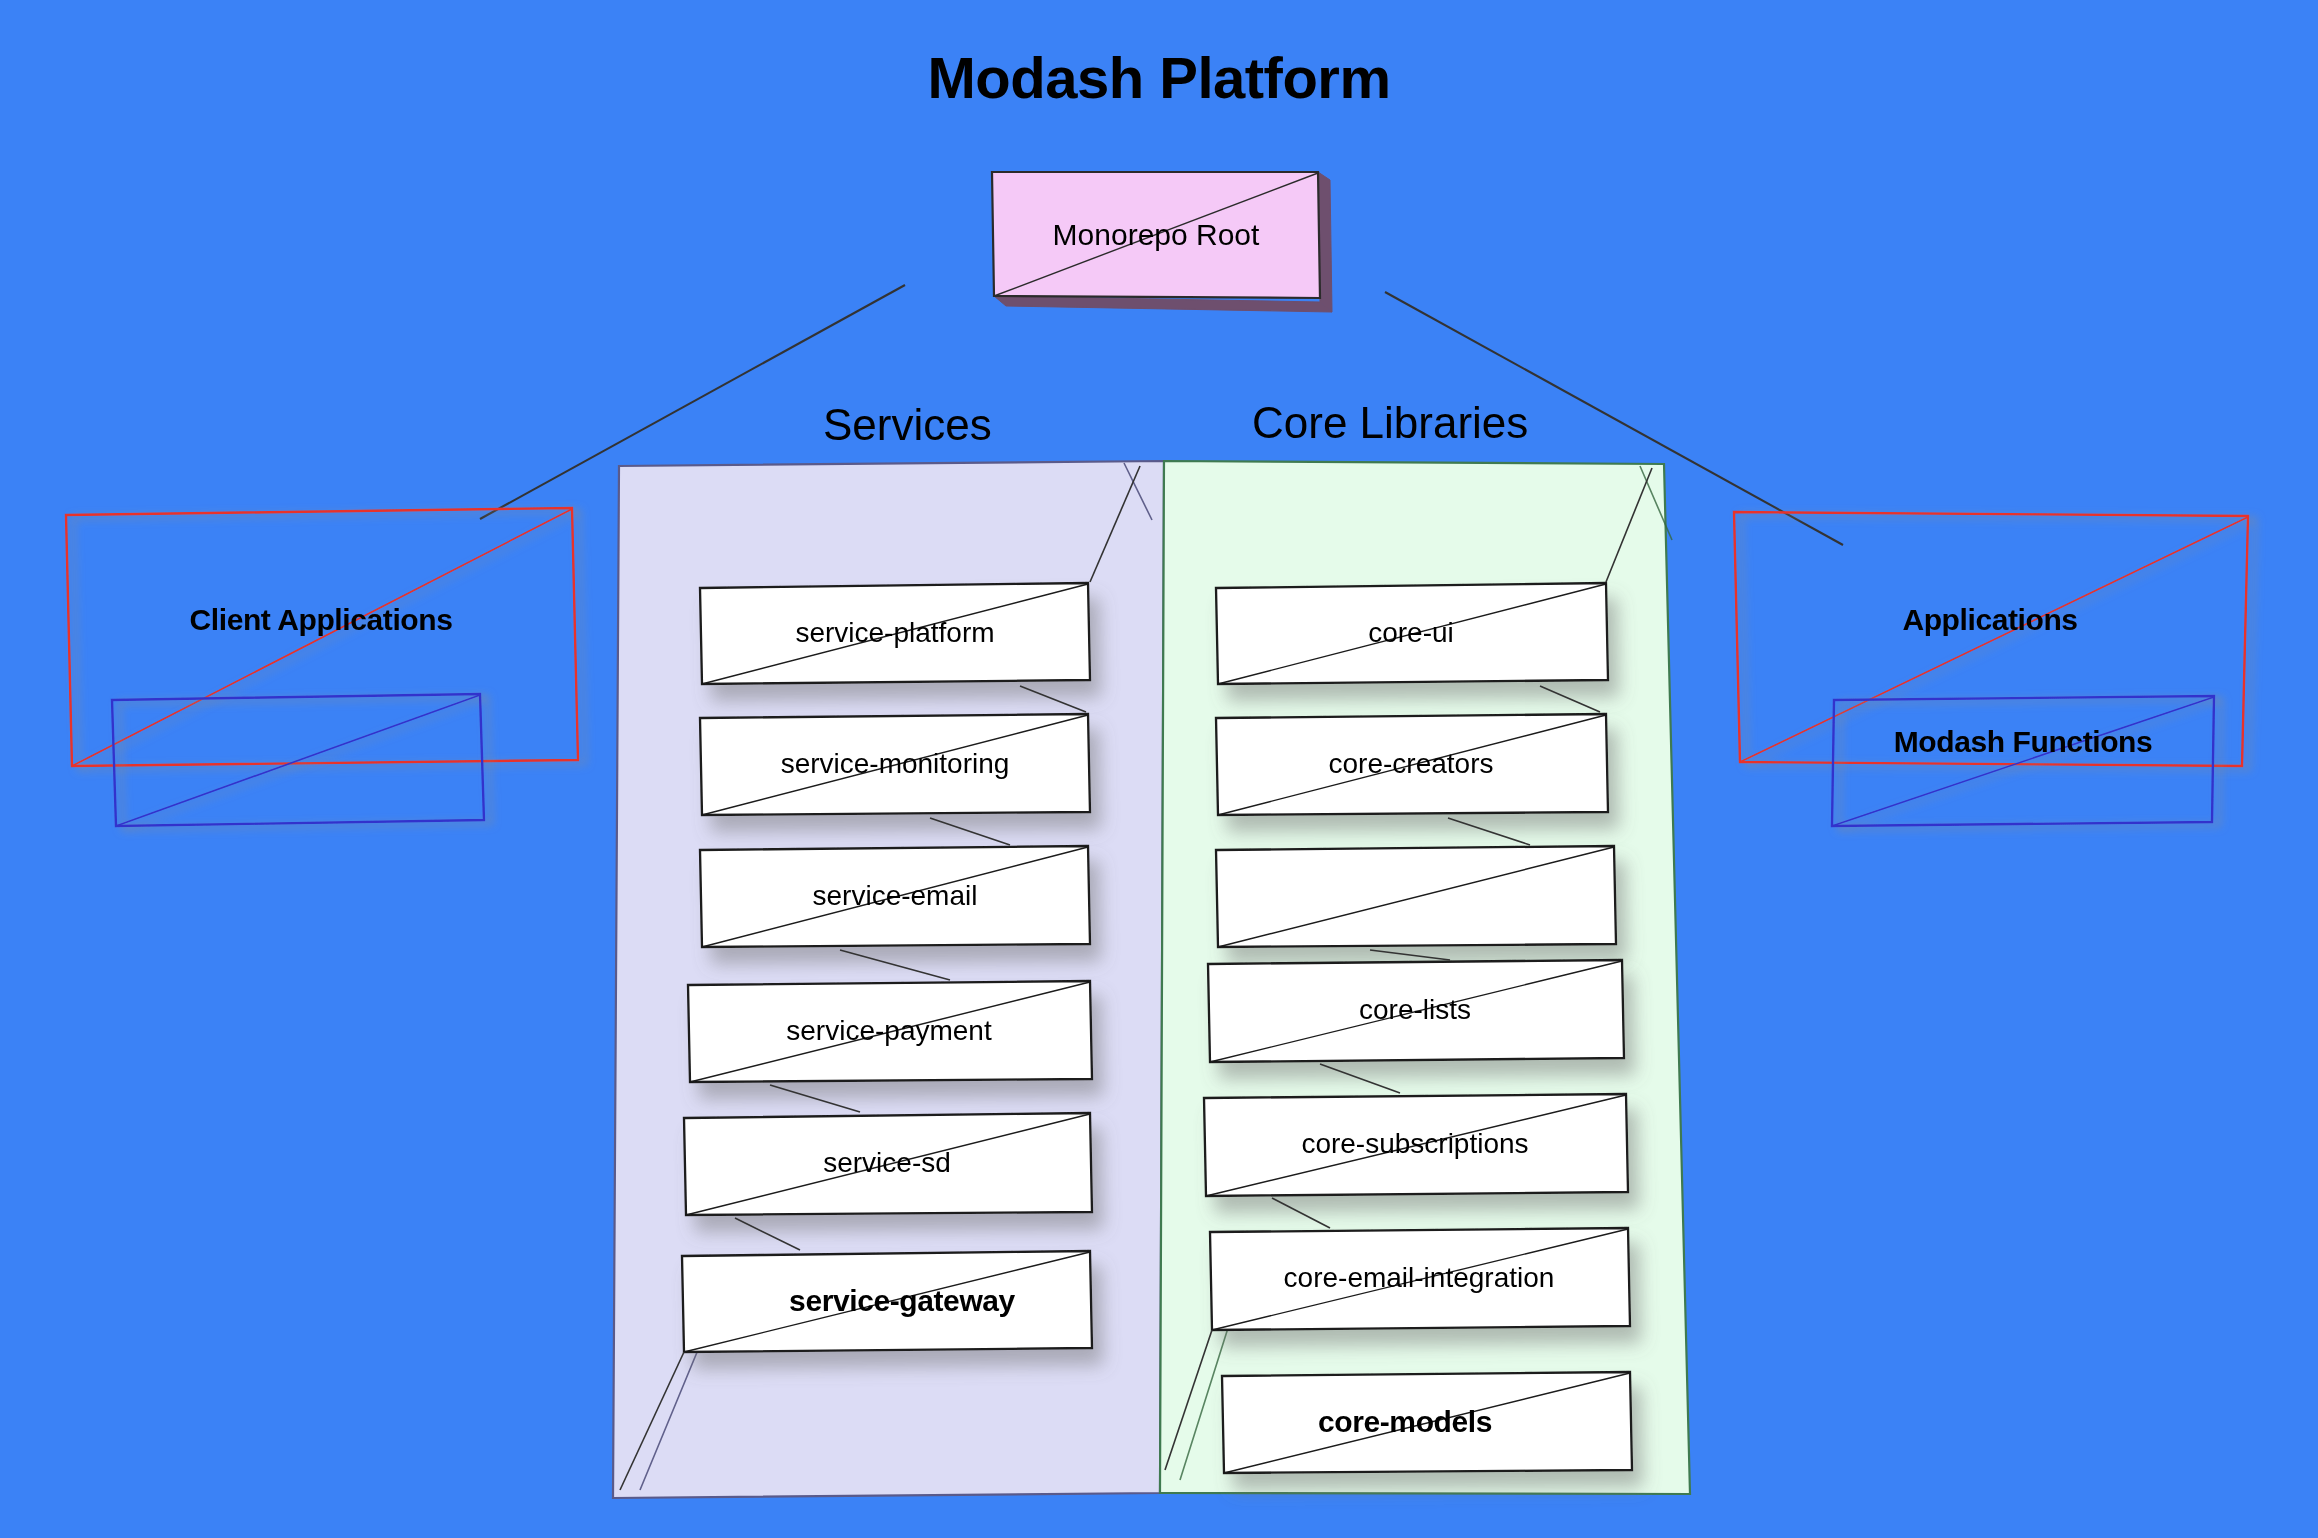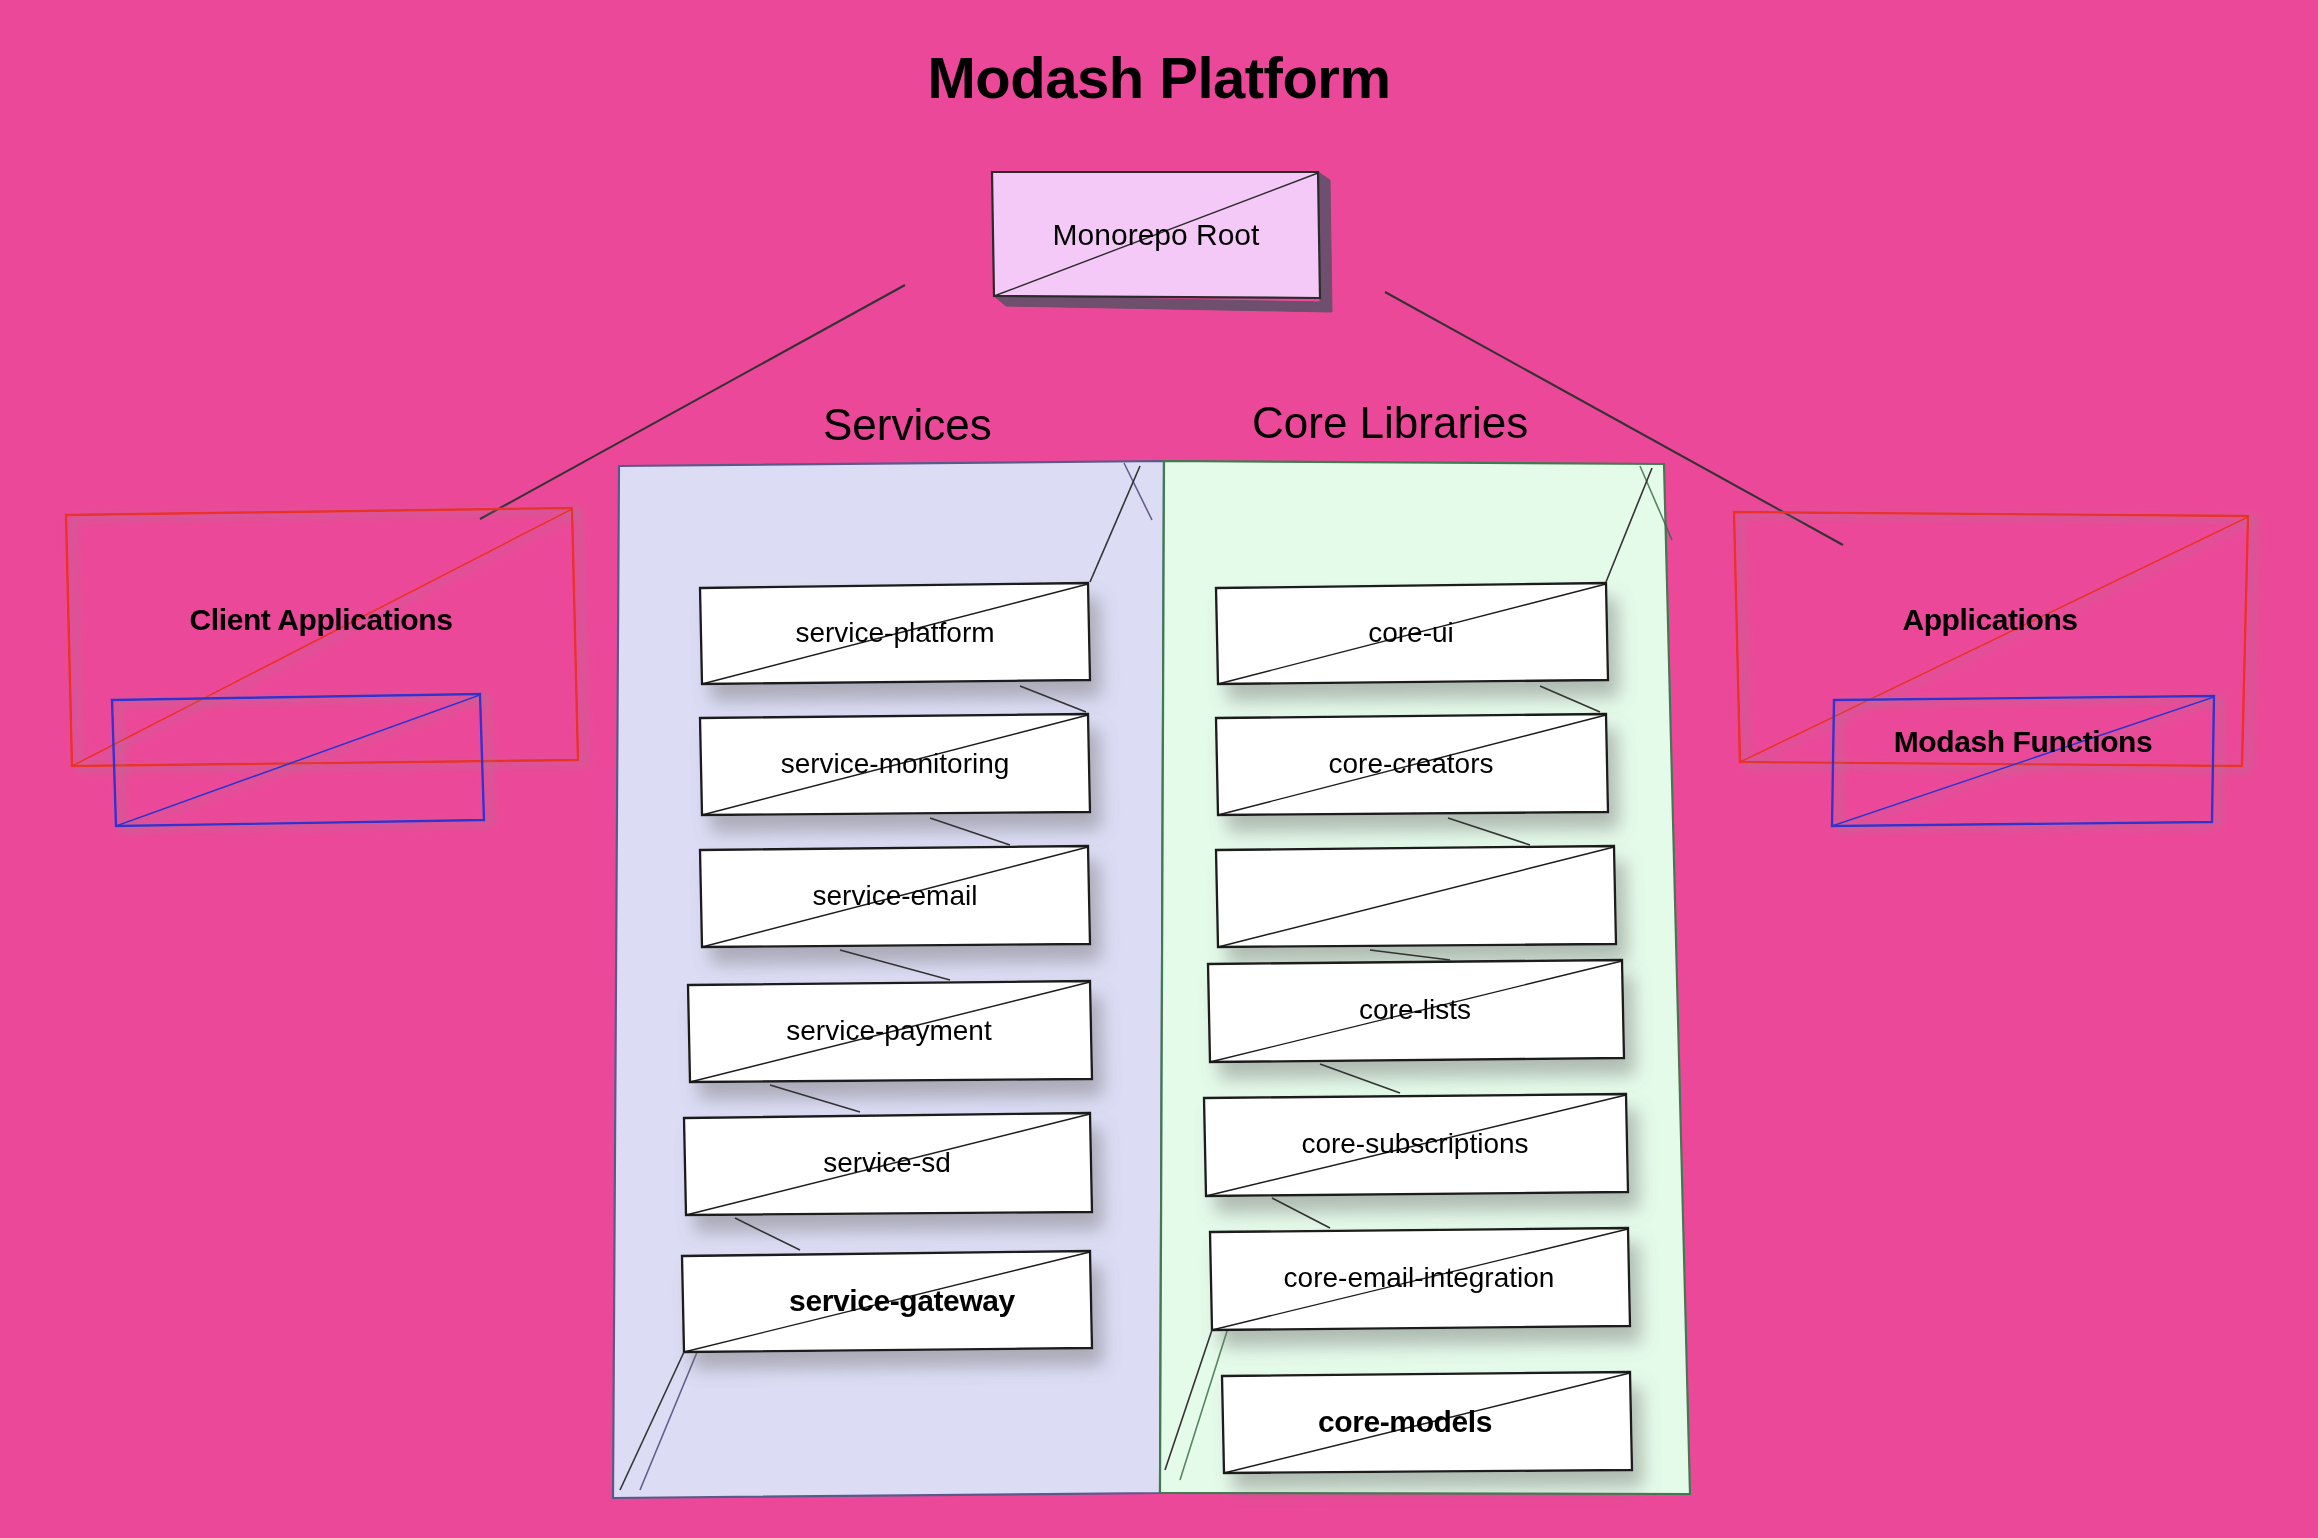--- a/index.html
+++ b/index.html
@@ -1,18 +1,18 @@
 <!DOCTYPE html>
 <html><head>
 <meta charset="utf-8">
 <style>
   html,body{margin:0;padding:0;background:#ffffff;}
   body{width:2318px;height:1538px;overflow:hidden;
        font-family:"Liberation Sans","DejaVu Sans",sans-serif;}
-  #stage{position:relative;width:2318px;height:1538px;background:#ec4899;}
+  #stage{position:relative;width:2318px;height:1538px;background:#3b82f6;}
   svg.layer{position:absolute;left:0;top:0;width:2318px;height:1538px;overflow:visible;}
   .t{position:absolute;white-space:nowrap;color:#000;}
 
   
   .diagram-title{
     left:0;width:2318px;top:44px;text-align:center;
     font-size:58px;font-weight:bold;letter-spacing:-0.5px;
   }
 
   

